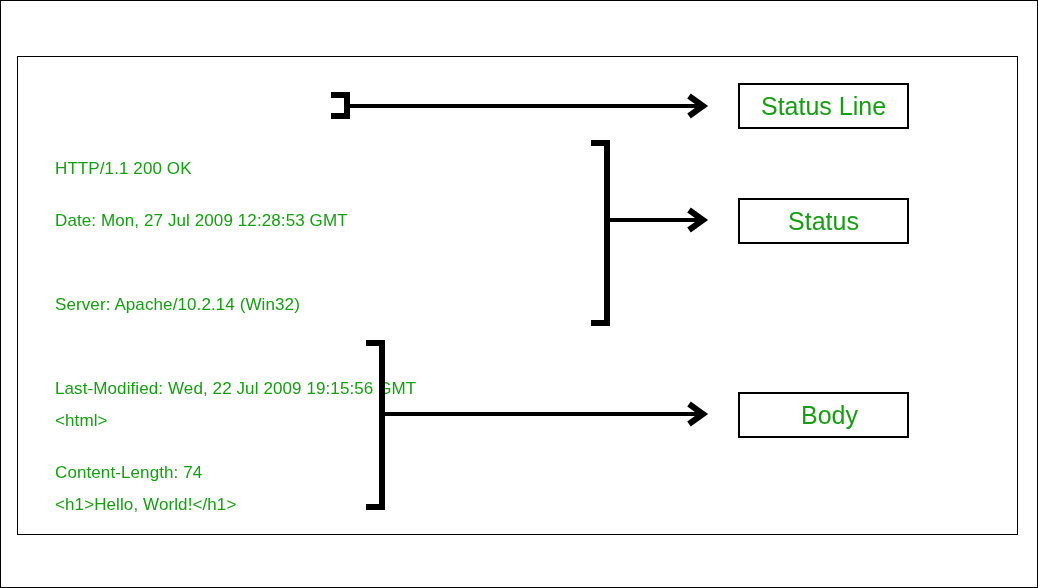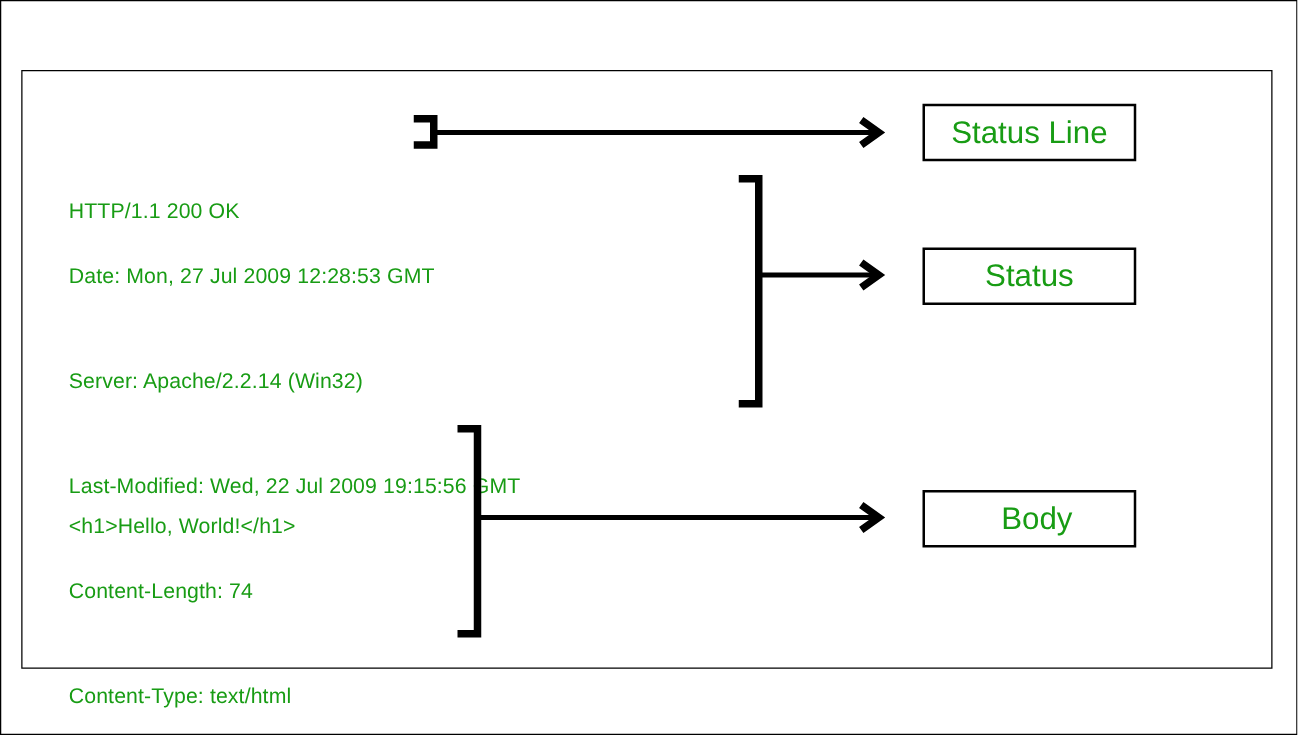--- a/index.html
+++ b/index.html
@@ -80,28 +80,28 @@
 <div id="canvas">
 
   <div id="inner-frame"></div>
 
   <div class="msg-block" id="status-line-text">
     <span class="msg-line">HTTP/1.1 200 OK</span>
   </div>
 
   <div class="msg-block" id="headers-text">
     <span class="msg-line">Date: Mon, 27 Jul 2009 12:28:53 GMT</span>
-    <span class="msg-line">Server: Apache/2.2.14 (Win32)</span>
+    <span class="msg-line">Server: Apache/10.2.14 (Win32)</span>
     <span class="msg-line">Last-Modified: Wed, 22 Jul 2009 19:15:56 GMT</span>
     <span class="msg-line">Content-Length: 74</span>
-    <span class="msg-line">Content-Type: text/html</span>
     
   </div>
 
   <div class="msg-block" id="body-text">
+    <span class="msg-line">&lt;html&gt;</span>
     <span class="msg-line">&lt;h1&gt;Hello, World!&lt;/h1&gt;</span>
     
     
   </div>
 
   <svg id="overlay" viewBox="0 0 1038 588">
 
     <g fill="none" stroke="#000000" stroke-width="6" stroke-linecap="butt">
       <path d="M 330 94 L 346 94 L 346 115 L 330 115"></path>
     </g>

